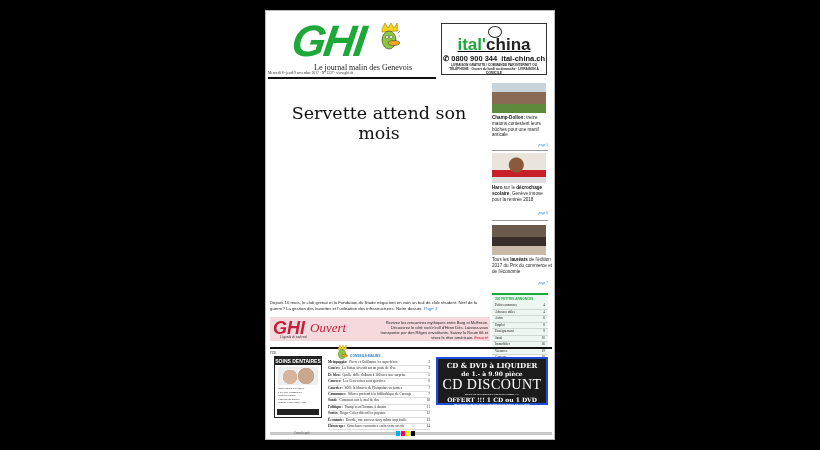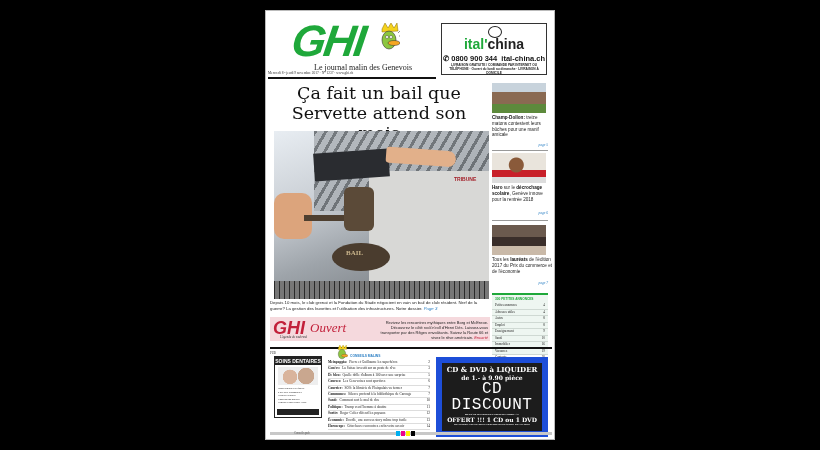--- a/index.html
+++ b/index.html
@@ -28,21 +28,21 @@
       position: absolute; left: 2px; top: 60px; font-size: 3.5px; color: #333; white-space: nowrap;
     }
     .mast-rule { position: absolute; left: 2px; top: 66px; width: 168px; height: 2px; background: #111; }
 
     .ad-italchina {
       position: absolute; left: 175px; top: 12px; width: 106px; height: 52px;
       border: 1px solid #333; background: #fff; text-align: center;
       font-family: "Liberation Sans", sans-serif;
     }
     .ad-italchina .ic-logo { position: absolute; left: 46px; top: 2px; width: 14px; height: 12px; border-radius: 50%; border: 1px solid #222; }
-    .ad-italchina .brand { position: absolute; left: 0; right: 0; top: 12px; font-weight: bold; font-size: 14px; line-height: 17px; }
+    .ad-italchina .brand { position: absolute; left: 0; right: 0; top: 12px; font-weight: bold; font-size: 17px; line-height: 17px; text-decoration: underline; }
     .ad-italchina .brand .g { color: #1fa83a; }
     .ad-italchina .brand .k { color: #222; }
     .ad-italchina .phone { position: absolute; left: 0; right: 0; top: 30px; font-weight: bold; font-size: 7.5px; color: #111; }
     .ad-italchina .fine { position: absolute; left: 4px; right: 4px; top: 39px; font-size: 3.2px; line-height: 4px; color: #222; font-weight: bold; }
 
     
     .headline {
       position: absolute; left: 4px; top: 72px; width: 218px; text-align: center;
       font-family: "DejaVu Serif", serif; font-size: 17.5px; line-height: 20px; color: #111; font-weight: normal;
     }
@@ -105,26 +105,26 @@
     .ad-soins .lines { font-size: 2.6px; line-height: 3.6px; padding: 0 3px; color: #222; }
     .ad-soins .foot { position: absolute; left: 2px; right: 2px; bottom: 2px; height: 6px; background: #222; }
 
     .mascot-small { position: absolute; left: 70px; top: 334px; width: 12px; height: 16px; }
     .sommaire-title { position: absolute; left: 84px; top: 343px; font-family: "Liberation Sans", sans-serif; font-size: 3.3px; color: #2b7fc4; font-weight: bold; }
     .sommaire { position: absolute; left: 62px; top: 349px; width: 102px; }
     .sommaire .row { display: flex; justify-content: space-between; font-size: 3.5px; line-height: 5.4px; color: #222; border-bottom: 0.5px solid #ddd; }
     .sommaire .row b { margin-right: 1px; }
 
     .ad-cd {
-      position: absolute; left: 170px; top: 346px; width: 112px; height: 80px; background: #1c1c1c; color: #fff; text-align: center;
-      border: 6px solid #1d4ed8;
+      position: absolute; left: 170px; top: 346px; width: 112px; height: 48px; background: #1c1c1c; color: #fff; text-align: center;
+      border: 2px solid #1d4ed8;
     }
     .ad-cd .l1 { font-family: "DejaVu Serif", serif; font-weight: bold; font-size: 7px; margin-top: 2px; }
     .ad-cd .l2 { font-family: "DejaVu Serif", serif; font-weight: bold; font-size: 6px; }
-    .ad-cd .l3 { font-family: Liberation Mono, monospace; font-size: 16px; line-height: 16px; letter-spacing: 0.5px; }
+    .ad-cd .l3 { font-family: Liberation Serif, serif; font-size: 14px; line-height: 16px; letter-spacing: 0.5px; }
     .ad-cd .l4 { font-size: 2.8px; font-weight: bold; }
     .ad-cd .l5 { font-family: "DejaVu Serif", serif; font-weight: bold; font-size: 6px; }
     .ad-cd .l6 { font-size: 2.8px; font-weight: bold; }
 
     .footer-bar { position: absolute; left: 4px; top: 421px; width: 282px; height: 3px; background: #c8c8c8; }
     .footer-label { position: absolute; left: 28px; top: 420px; font-size: 3px; color: #555; }
     .cmyk { position: absolute; left: 130px; top: 420px; display: flex; gap: 1px; }
     .cmyk span { width: 4px; height: 5px; display: block; }
   </style>
 </head>
@@ -153,37 +153,24 @@
         <span class="g">ital'</span><span class="k">china</span>
       </div>
       <div class="phone">
         <span>✆ 0800 900 344</span>&nbsp;&nbsp;<span>ital-china.ch</span>
       </div>
       <div class="fine">LIVRAISON GRATUITE / COMMANDE PAR INTERNET OU TÉLÉPHONE · Ouvert du lundi au dimanche · LIVRAISON À DOMICILE</div>
     </div>
   </div>
 
   <h1 class="headline">
-    <span>Ça fait un bail que</span><br>
+    <br>
     <span>Servette attend son mois</span>
   </h1>
 
-  <div class="main-photo">
-    <div class="roof"></div>
-    <div class="stadium"></div>
-    <div class="tribune">TRIBUNE</div>
-    <div class="sleeve"></div>
-    <div class="hand"></div>
-    <div class="hand2"></div>
-    <div class="gavel-handle"></div>
-    <div class="gavel-head"></div>
-    <div class="block"></div>
-    <div class="block-label">BAIL</div>
-    <div class="fence"></div>
-  </div>
 
   <p class="lead">
     <span>Depuis 10 mois, le club grenat et la Fondation du Stade négocient en vain un bail de club résident. Nerf de la guerre? La gestion des buvettes et l'utilisation des infrastructures. Notre dossier.</span>
     <span class="ref">Page 3</span>
   </p>
 
   <div class="sorties">
     <div class="s-logo">GHI</div>
     <div class="s-script">Ouvert</div>
     <div class="s-sub">L'agenda du week-end</div>

